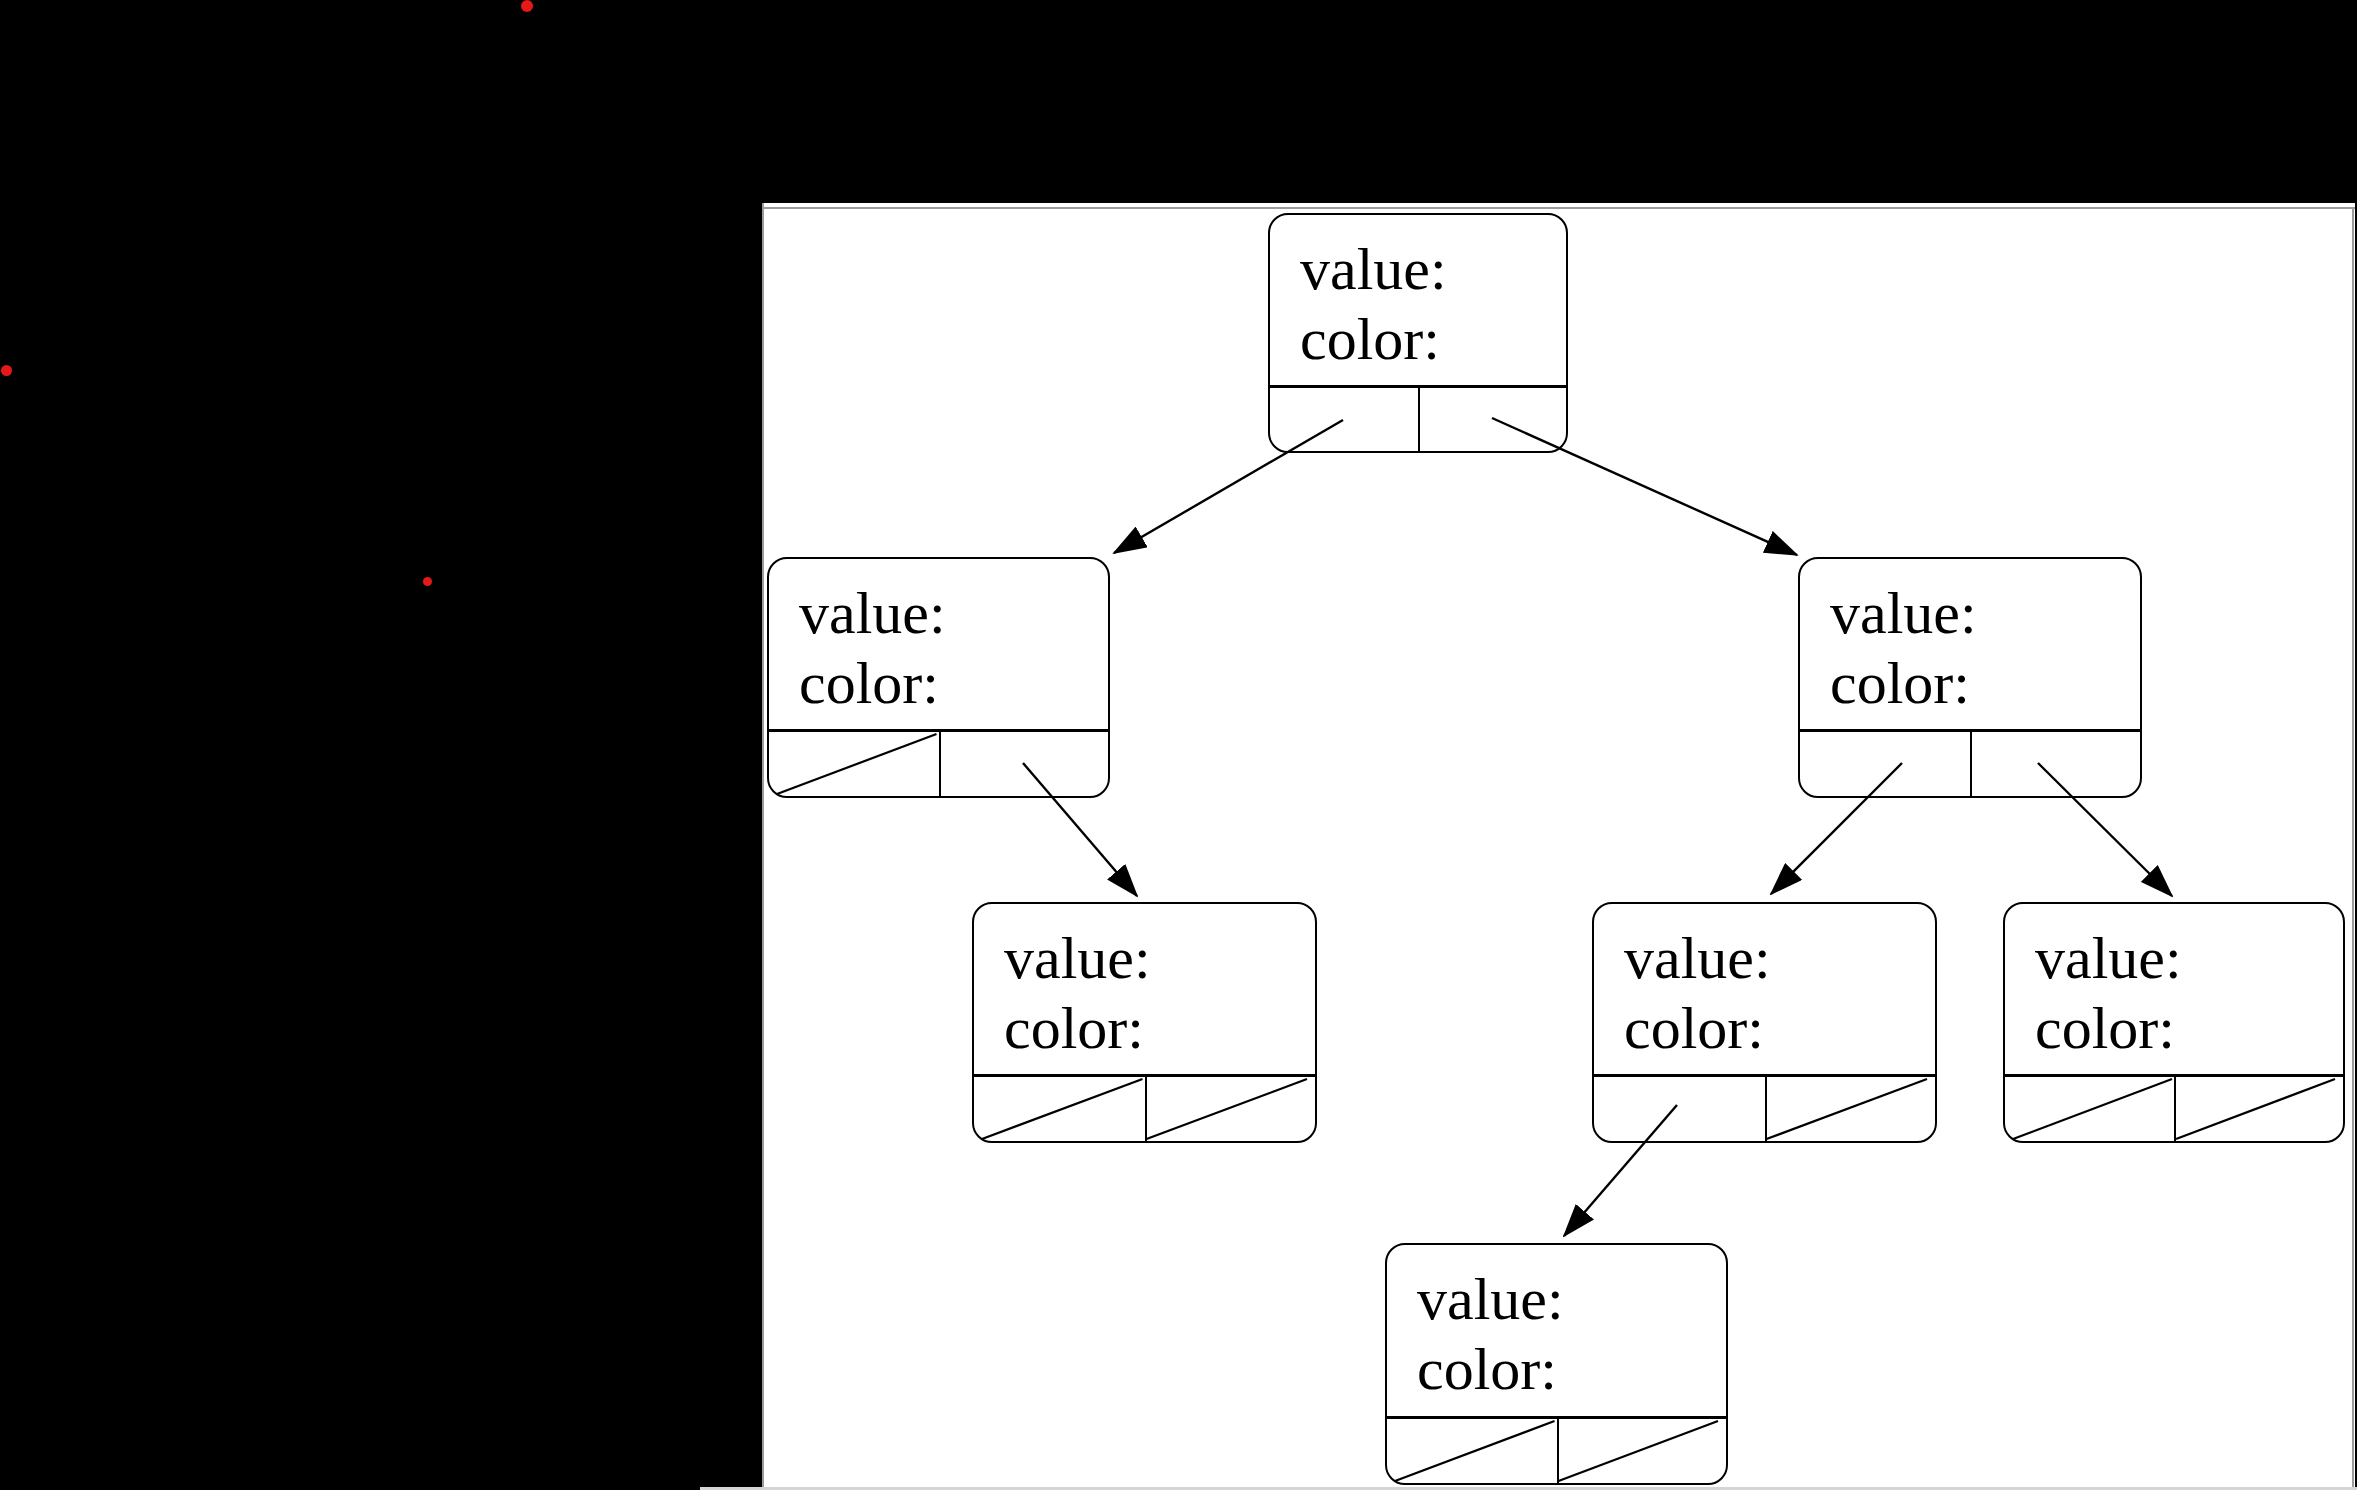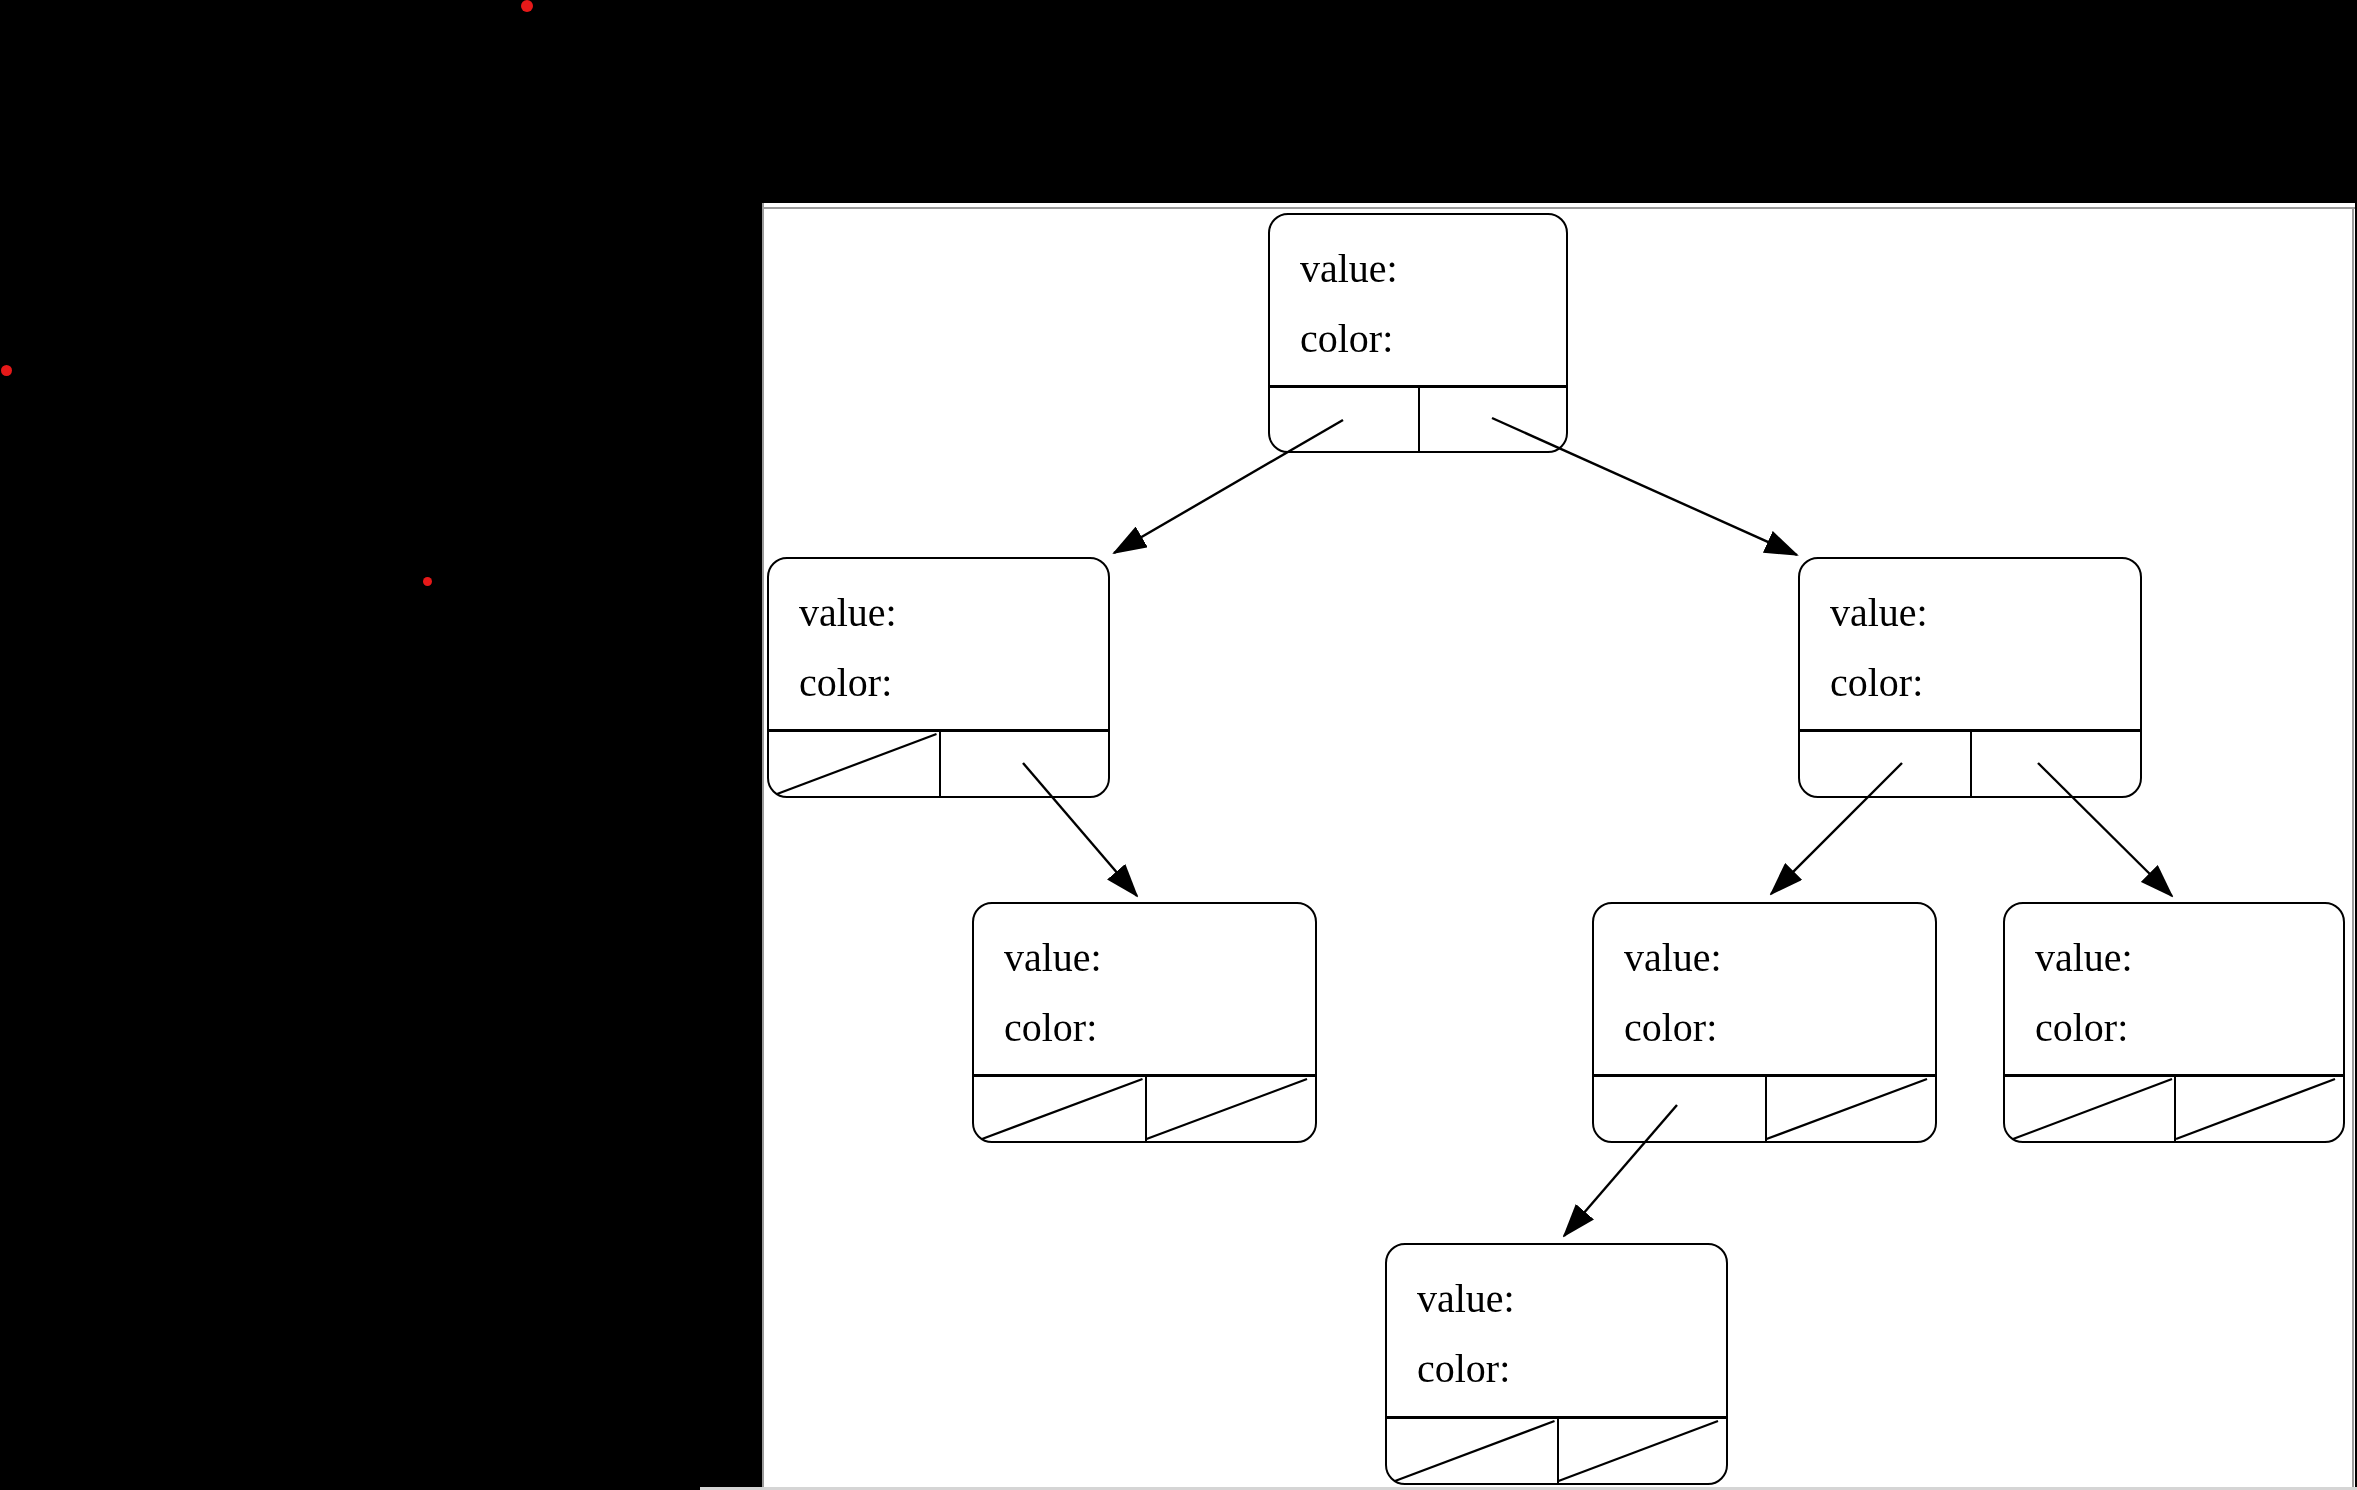--- a/index.html
+++ b/index.html
@@ -12,21 +12,21 @@
   .node {
     position:absolute;
     border:2.2px solid #000;
     border-radius:20px;
     background:transparent;
   }
   .node-text {
     position:absolute; left:0; right:0; top:0;
     padding:19px 0 0 30px;
     font-family:"Liberation Serif","DejaVu Serif",serif;
-    font-size:40px; line-height:70px; color:#000;
+    font-size:60px; line-height:70px; color:#000;
     white-space:nowrap;
   }
   .ptrs {
     position:absolute; left:0; right:0; bottom:0;
     border-top:3px solid #000;
     display:flex;
   }
   .ptr { flex:1 1 50%; }
   .ptr-right { border-left:2.2px solid #000; }
 </style>

